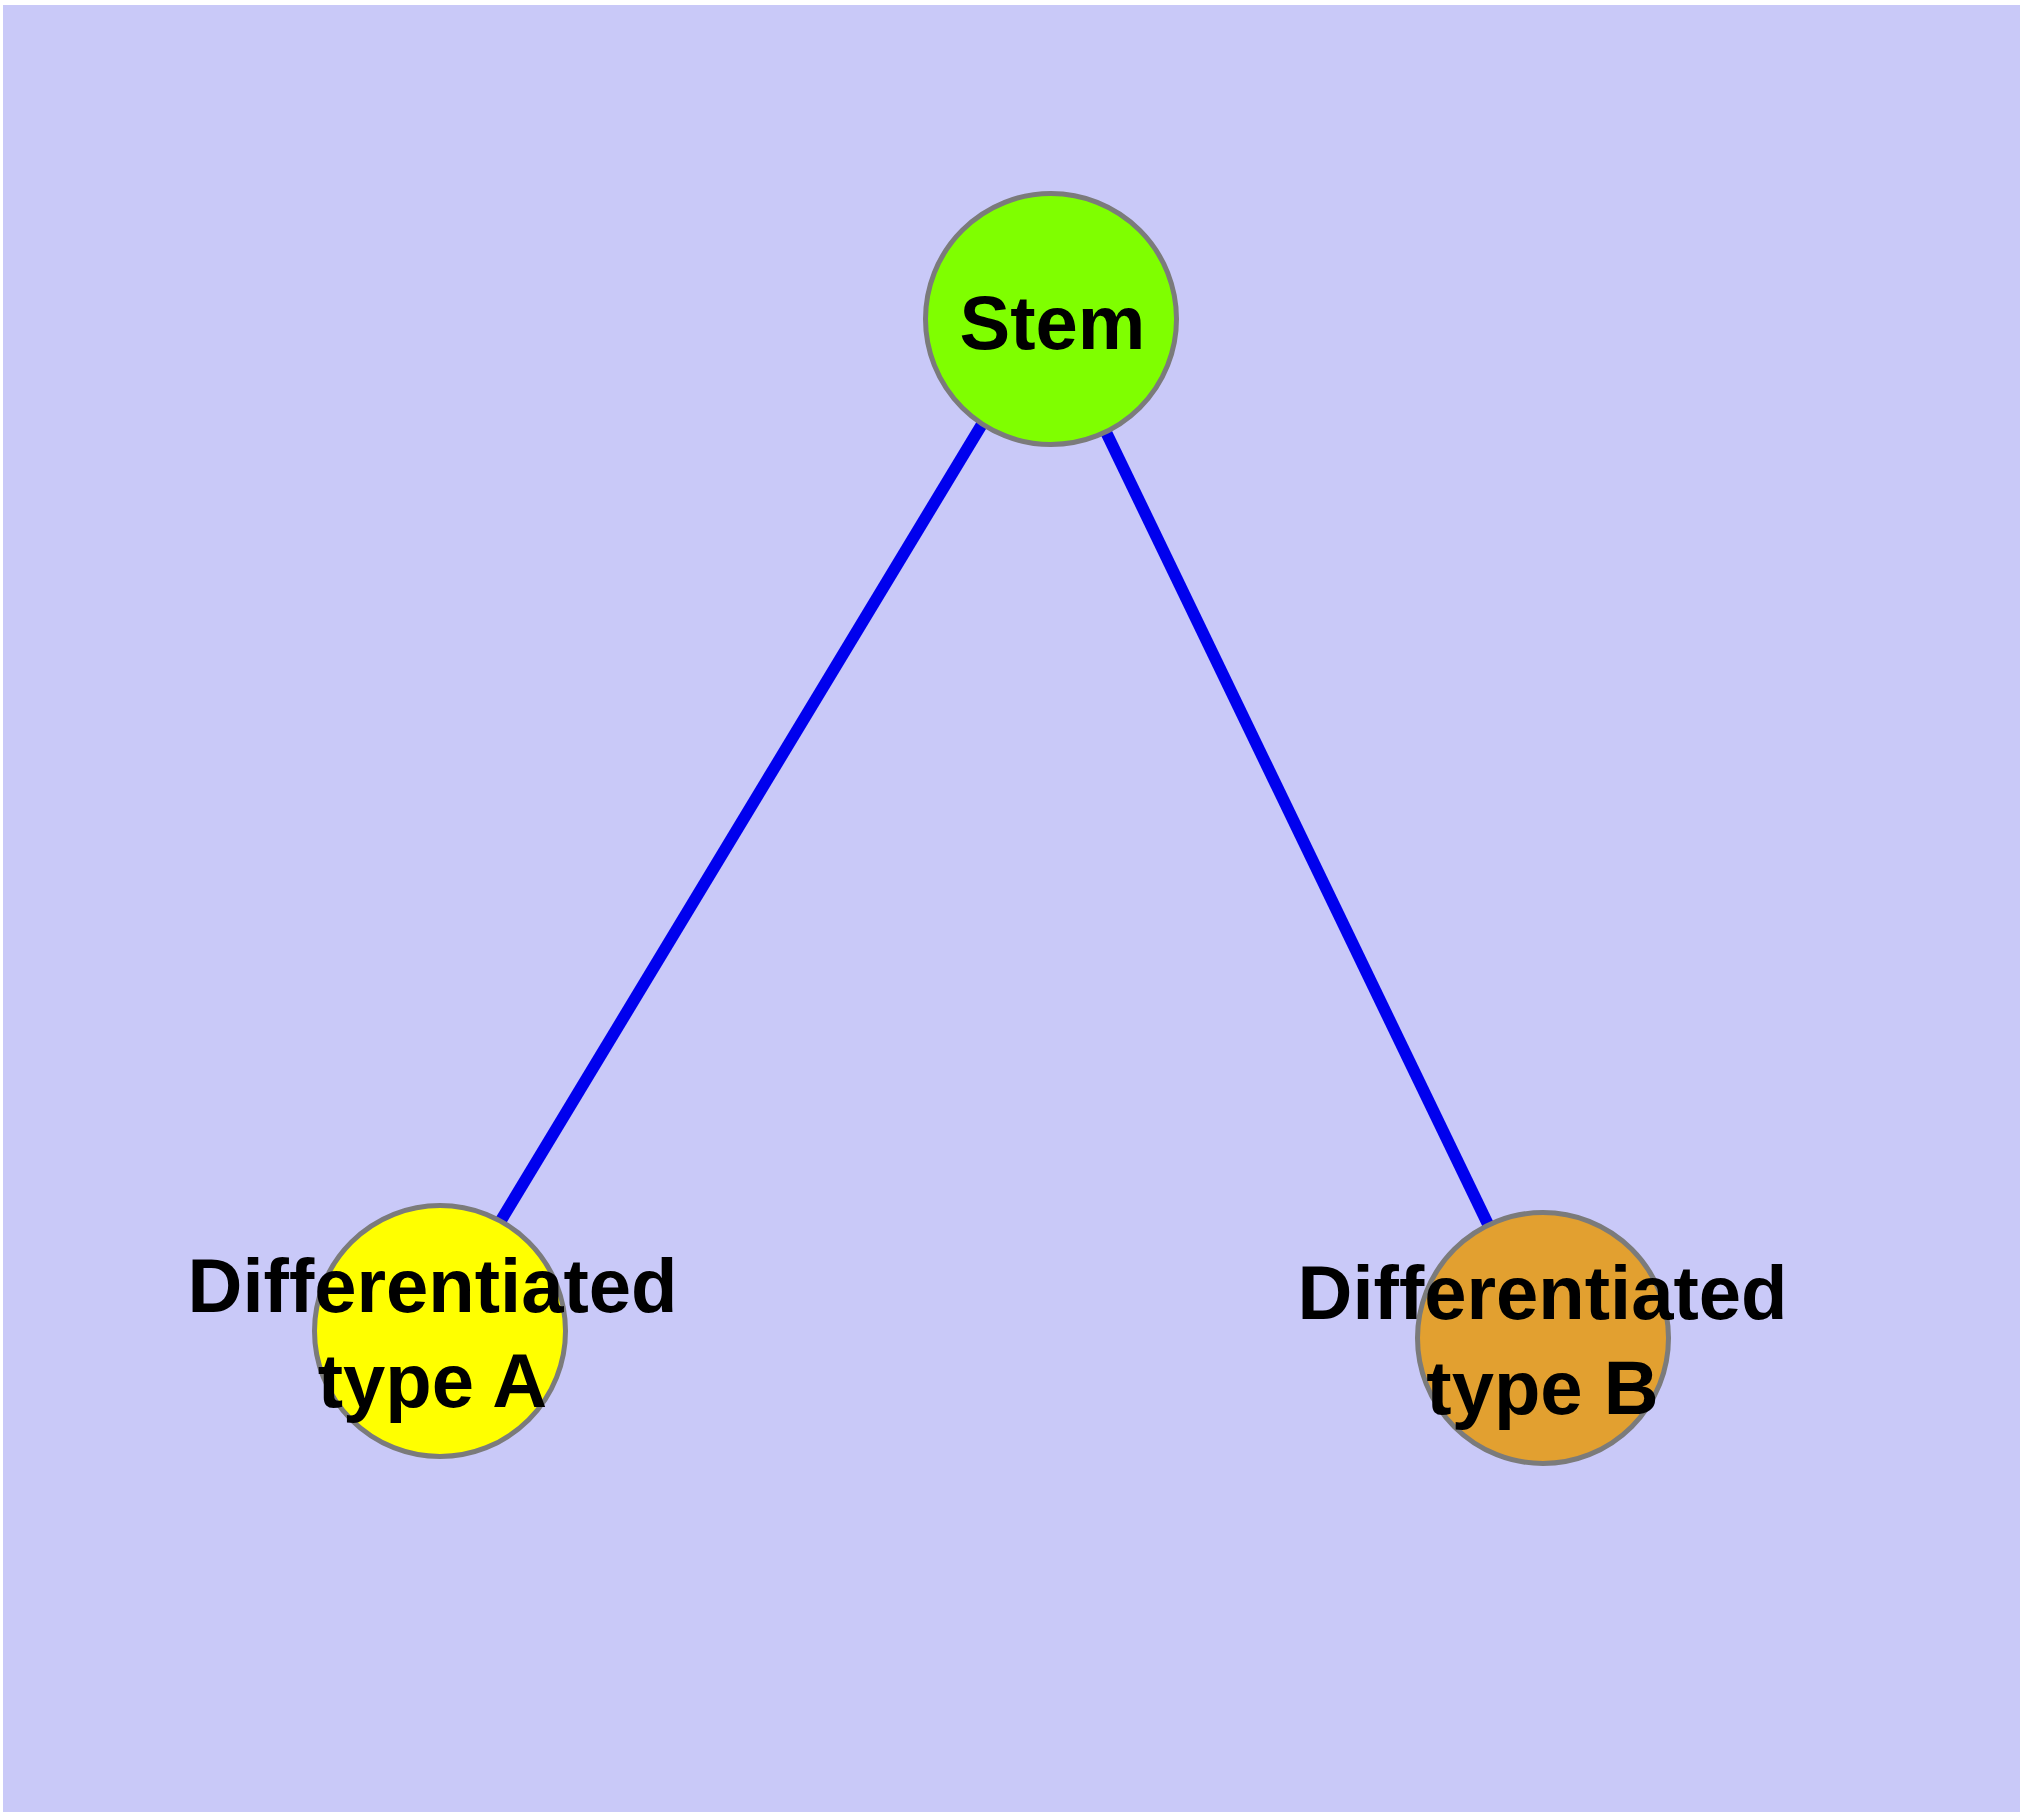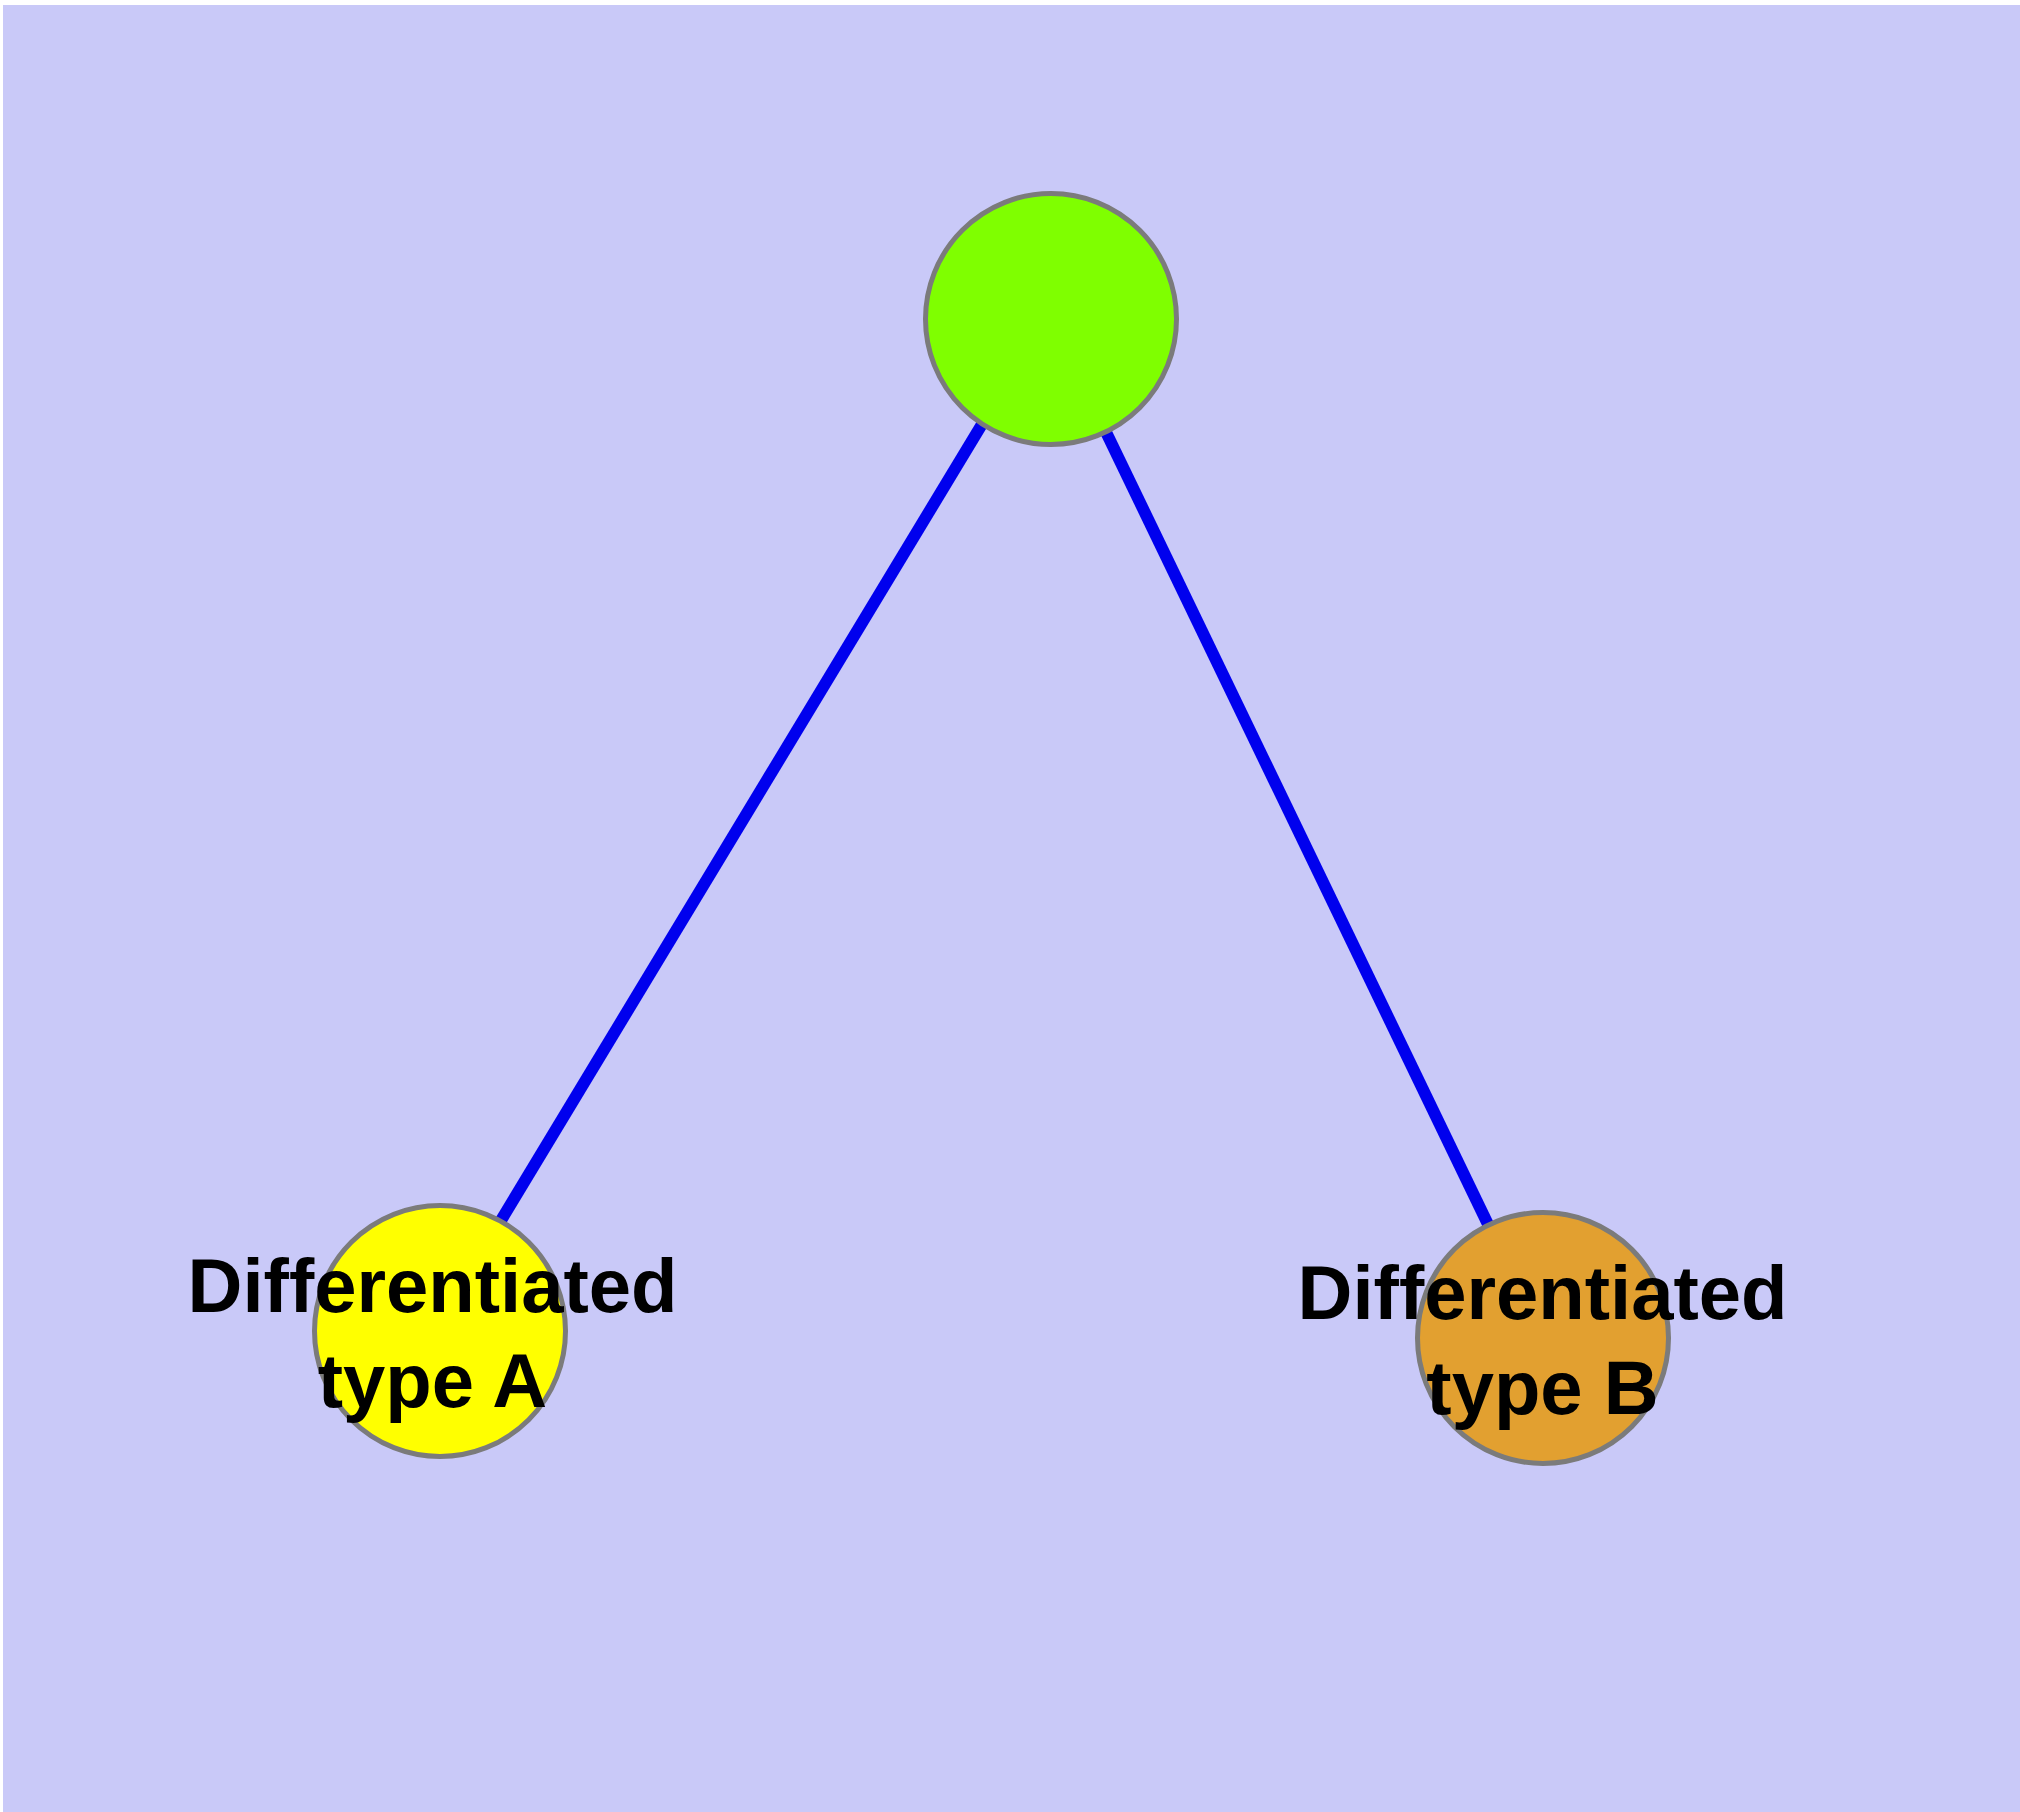--- a/index.html
+++ b/index.html
@@ -67,20 +67,21 @@
     <line class="edge-line" x1="1234" y1="364" x2="512" y2="1559" style="stroke: rgb(0, 0, 238);"></line>
     <line class="edge-line" x1="1234" y1="364" x2="1814" y2="1567" style="stroke: rgb(0, 0, 238);"></line>
   </svg>
 
   <div class="node-circle node-stem" style="background: rgb(127, 255, 0); border-color: rgb(123, 123, 123);"></div>
 
   <div class="node-circle node-type-a" style="background: rgb(255, 255, 0); border-color: rgb(123, 123, 123);"></div>
 
   <div class="node-circle node-type-b" style="background: rgb(226, 160, 48); border-color: rgb(123, 123, 123);"></div>
 
+  <div class="node-label label-stem" style="color: rgb(0, 0, 0);">Stem</div>
 
   <div class="node-label label-type-a" style="color: rgb(0, 0, 0);">Differentiated
 type A</div>
 
   <div class="node-label label-type-b" style="color: rgb(0, 0, 0);">Differentiated
 type B</div>
 
 </div>
 
 

